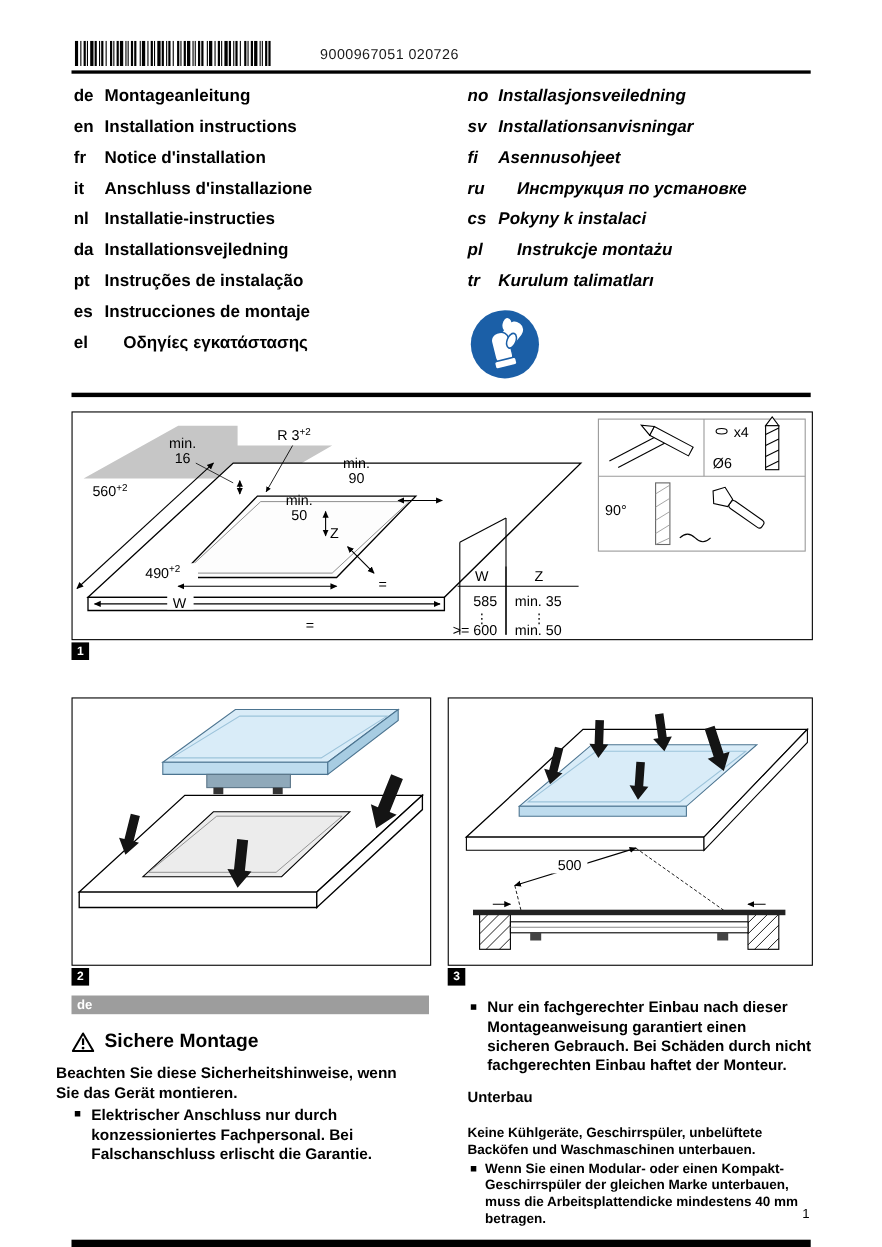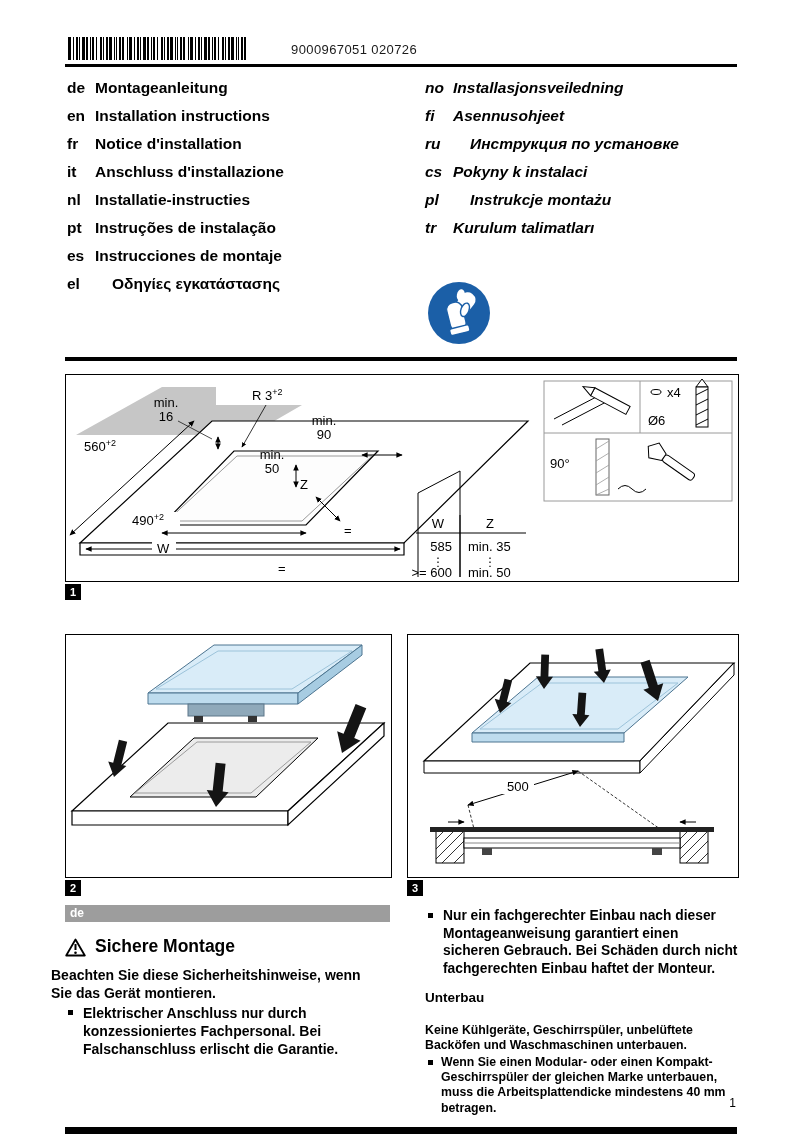--- a/index.html
+++ b/index.html
@@ -55,37 +55,45 @@
       </div>
     <div class="lang-row">
         <span class="lang-code">it</span>
         <span class="lang-label">Anschluss d'installazione</span>
       </div>
     <div class="lang-row">
         <span class="lang-code">nl</span>
         <span class="lang-label">Installatie-instructies</span>
       </div>
     <div class="lang-row">
+        <span class="lang-code">da</span>
+        <span class="lang-label">Installationsvejledning</span>
+      </div>
+    <div class="lang-row">
         <span class="lang-code">pt</span>
         <span class="lang-label">Instruções de instalação</span>
       </div>
     <div class="lang-row">
         <span class="lang-code">es</span>
         <span class="lang-label">Instrucciones de montaje</span>
       </div>
     <div class="lang-row wide">
         <span class="lang-code">el</span>
         <span class="lang-label">Οδηγίες εγκατάστασης</span>
       </div>
   </div>
 
   <div class="langcol right">
     <div class="lang-row">
         <span class="lang-code">no</span>
         <span class="lang-label">Installasjonsveiledning</span>
+      </div>
+    <div class="lang-row">
+        <span class="lang-code">sv</span>
+        <span class="lang-label">Installationsanvisningar</span>
       </div>
     <div class="lang-row">
         <span class="lang-code">fi</span>
         <span class="lang-label">Asennusohjeet</span>
       </div>
     <div class="lang-row wide">
         <span class="lang-code">ru</span>
         <span class="lang-label">Инструкция по установке</span>
       </div>
     <div class="lang-row">

